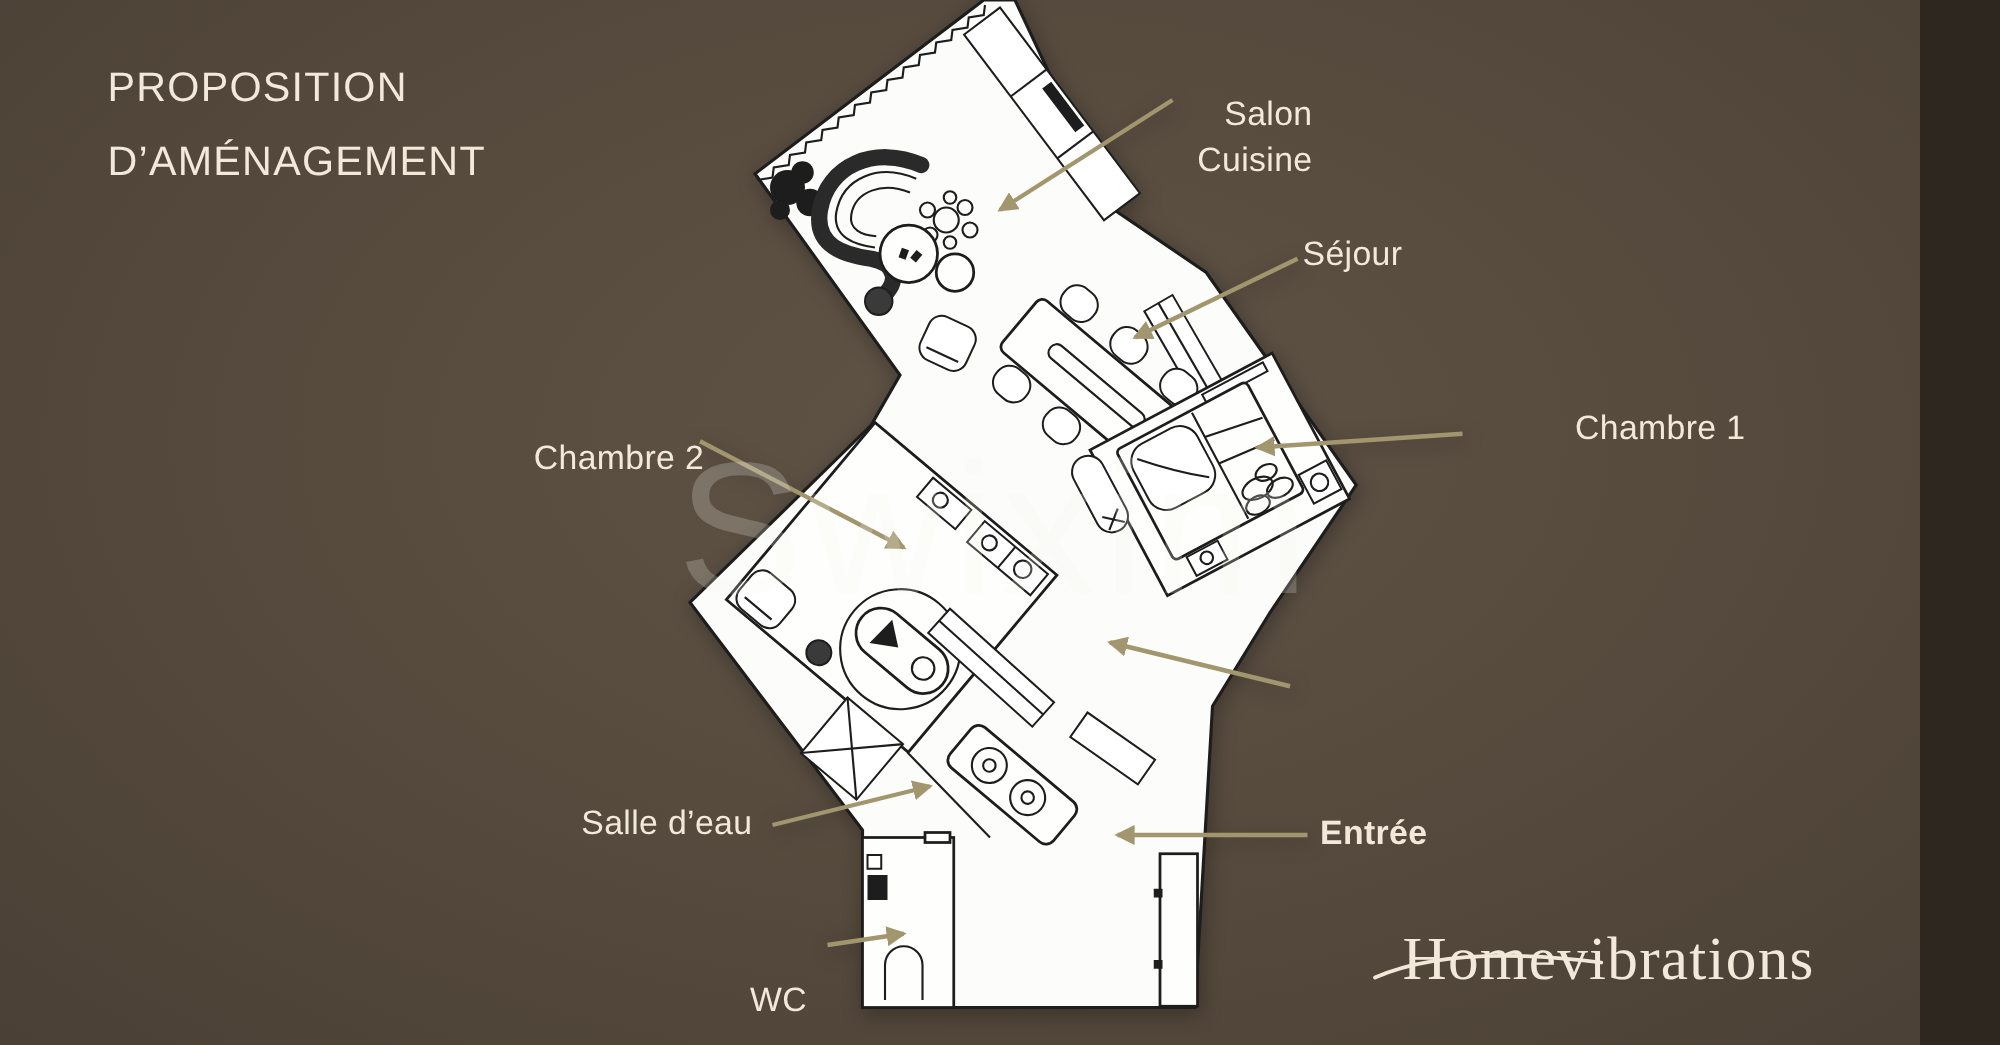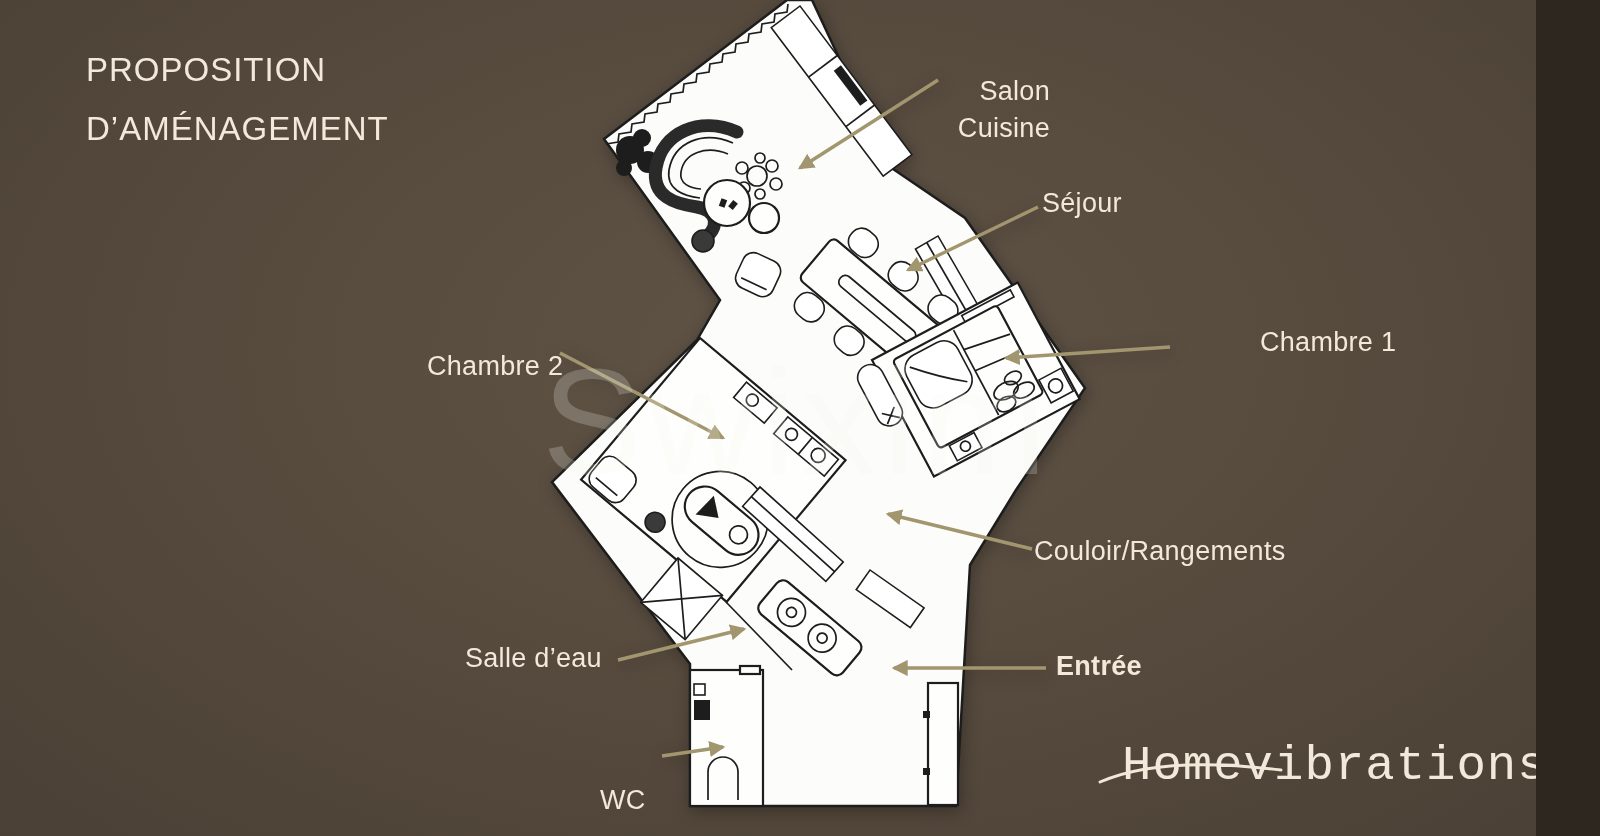--- a/index.html
+++ b/index.html
@@ -27,21 +27,21 @@
   }
   .lbl-salon{left:898px;top:73px;width:152px;text-align:right;line-height:37px;white-space:normal;}
   .watermark{
     position:absolute;left:542px;top:336px;
     font-size:150px;font-weight:400;letter-spacing:6px;
     color:rgba(246,244,239,0.22);pointer-events:none;
   }
   .logo{position:absolute;left:1096px;top:732px;width:470px;height:80px;color:var(--ink,#f1e8d8);}
   .logo-text{
     position:absolute;left:26px;top:6px;
-    font-family:Liberation Mono, monospace;font-size:49px;letter-spacing:1px;
+    font-family:Liberation Serif, serif;font-size:49px;letter-spacing:1px;
   }
   .logo-swash{position:absolute;left:0;top:26px;}
 </style>
 </head>
 <body>
 
 <div class="stage">
 
   <div class="title">
     <div>PROPOSITION</div>
@@ -216,21 +216,20 @@
 
   <div class="watermark">Swixim</div>
 
   <div class="lbl lbl-salon">
     <div>Salon</div>
     <div>Cuisine</div>
   </div>
   <div class="lbl" style="left:1042px;top:188px;">Séjour</div>
   <div class="lbl" style="left:427px;top:351px;">Chambre 2</div>
   <div class="lbl" style="left:1244px;top:327px;margin-left:16px;">Chambre 1</div>
-  <div class="lbl" style="left:1034px;top:536px;">Couloir/Rangements</div>
   <div class="lbl" style="left:465px;top:643px;">Salle d’eau</div>
   <div class="lbl" style="left:1056px;top:651px;font-weight:bold;">Entrée</div>
   <div class="lbl" style="left:600px;top:741px;margin-top:44px;">WC</div>
 
   <div class="logo">
     <svg class="logo-swash" width="200" height="30" viewBox="0 0 200 30">
       <path d="M4,24 C 45,6 105,2 185,12" fill="none" stroke="#f1e8d8" stroke-width="3" stroke-linecap="round"></path>
     </svg>
     <span class="logo-text">Homevibrations</span>
   </div>

